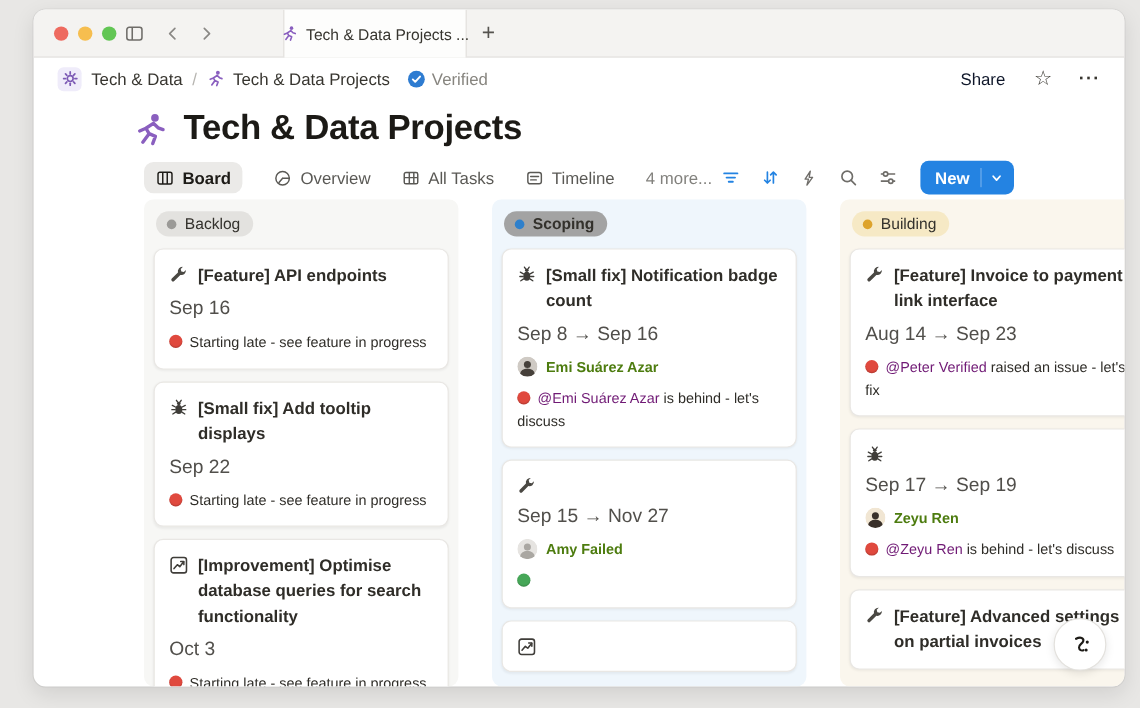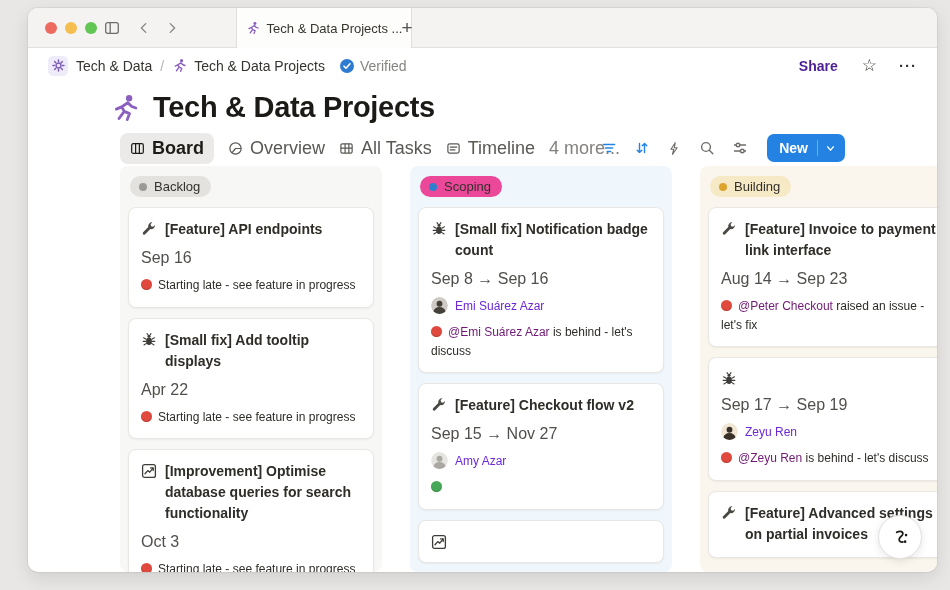--- a/index.html
+++ b/index.html
@@ -10,46 +10,46 @@
             border-radius:10px; overflow:hidden;
             box-shadow:0 0 0 1px rgba(0,0,0,.05), 0 6px 18px rgba(0,0,0,.10); }
 
   
   .chrome { position:absolute; top:0; left:0; right:0; height:40px; background:#f4f3f1; border-bottom:1px solid #e3e1de; }
   .lights { position:absolute; left:17px; top:14px; display:flex; gap:8px; }
   .light { width:12px; height:12px; border-radius:50%; }
   .chrome-btn { position:absolute; top:12px; width:16px; height:16px; display:flex; align-items:center; justify-content:center; color:#6f6d69; }
   .sidebar-toggle { left:76px; }
   .nav-back { left:108px; } .nav-fwd { left:136px; }
-  .tab { position:absolute; left:208px; top:0; width:176px; height:40px; background:#fdfdfc;
+  .tab { position:absolute; left:208px; top:0; width:153px; height:40px; background:#fdfdfc;
          border-left:1px solid #e0dedb; border-right:1px solid #e0dedb;
          display:flex; align-items:center; justify-content:center; gap:7px; font-size:13px; color:#37352f; }
   .tab-title { white-space:nowrap; }
   .newtab { position:absolute; left:366px; top:7px; width:26px; height:26px; display:flex; align-items:center; justify-content:center;
             font-size:19px; color:#55534f; }
 
   
   .breadcrumb { position:absolute; top:40px; left:0; right:0; height:35px; display:flex; align-items:center; padding:0 20px; font-size:14px; }
   .chip { width:20px; height:20px; border-radius:5px; background:#efecfa; display:flex; align-items:center; justify-content:center; margin-right:8px; }
   .bc-ws, .bc-page { color:#37352f; }
   .bc-sep { color:#b7b5b1; margin:0 8px; }
   .bc-runner { margin-right:7px; display:flex; }
   .verified { display:flex; align-items:center; gap:5px; margin-left:14px; color:#87857f; }
   .bc-spacer { flex:1; }
-  .share { color:#4c1d95; margin-right:24px;font-weight:bold; }
+  .share { color:#0f172a; margin-right:24px; }
   .star { font-size:17px; color:#37352f; margin-right:22px; line-height:1; }
   .more-dots { color:#37352f; font-size:15px; letter-spacing:1px; font-weight:bold; }
 
   
   .title-row { position:absolute; top:83px; left:82px; display:flex; align-items:center; gap:13px; }
   .title-row h1 { font-size:29px; font-weight:700; color:#1c1a16; letter-spacing:-.3px; }
 
   
   .viewbar { position:absolute; top:122px; left:92px; right:0; height:36px; display:flex; align-items:center; }
-  .vtabs { display:flex; align-items:center; gap:14px; font-size:18px; color:#5a5955; }
+  .vtabs { display:flex; align-items:center; gap:26px; font-size:14px; color:#5a5955; }
   .vtab { display:flex; align-items:center; gap:7px; }
   .vtab.active { background:#ebeae8; border-radius:8px; padding:5px 10px; font-weight:700; color:#1d1b17; }
   .vtab-more { color:#82817d; }
   .tools { position:absolute; right:92px; display:flex; align-items:center; gap:17px; }
   .tool { display:flex; align-items:center; }
   .new-btn { display:flex; align-items:center; background:#2483e2; border-radius:7px; height:28px; color:#fff;
              font-size:14px; font-weight:700; overflow:hidden; margin-left:2px; }
   .new-label { padding:0 9px 0 12px; }
   .new-split { width:1px; height:16px; background:rgba(255,255,255,.35); }
   .new-chev { padding:0 8px 0 6px; display:flex; }
@@ -57,21 +57,21 @@
   
   .board { position:absolute; top:158px; left:92px; bottom:0; display:flex; gap:28px; overflow:hidden; }
   .column { width:262px; flex:none; border-radius:8px; padding:8px; min-height:100%; }
   .pill { display:inline-flex; align-items:center; gap:7px; padding:3px 11px 3px 9px; border-radius:20px; font-size:13px; color:#33312c; margin:2px 0 10px 2px; }
   .pill-dot { width:8px; height:8px; border-radius:50%; flex:none; }
   .cards { display:flex; flex-direction:column; gap:10px; }
   .card { background:#fff; border:1px solid #e9e7e4; border-radius:8px; padding:11px 12px 12px; box-shadow:0 1px 2px rgba(15,15,15,.05); }
   .card-title-row { display:flex; gap:8px; font-size:14px; font-weight:600; color:#2f2d28; line-height:1.5; }
   .card-icon { width:16px; flex:none; padding-top:2px; }
   .card-dates { margin-top:9px; font-size:16px; color:#514f4b; }
-  .card-person { margin-top:9px; display:flex; align-items:center; gap:7px; font-size:12px; color:#6d28d9; }
+  .card-person { margin-top:9px; display:flex; align-items:center; gap:7px; font-size:12px; color:#4d7c0f;font-weight:bold; }
   .avatar { width:17px; height:17px; border-radius:50%; overflow:hidden; flex:none; }
   .card-status { margin-top:9px; font-size:12px; line-height:1.55; color:#2f2d28; }
   .dot { display:inline-block; width:11px; height:11px; border-radius:50%; margin-right:6px; vertical-align:-1px;
          box-shadow:inset 0 -1px 1px rgba(0,0,0,.18); }
   .mention { color:#701a75; }
 
   
   .ai-btn { position:absolute; left:850px; top:507px; width:44px; height:44px; border-radius:50%; background:#fff;
             border:1px solid #e3e1dd; box-shadow:0 2px 8px rgba(0,0,0,.10); display:flex; align-items:center; justify-content:center; }
 
@@ -279,21 +279,21 @@
                     <line x1="11.1" y1="9.4" x2="13.8" y2="9.4"></line>
                     <line x1="5.4" y1="11.4" x2="3" y2="13"></line>
                     <line x1="10.6" y1="11.4" x2="13" y2="13"></line>
                     <line x1="7" y1="3" x2="6" y2="1.6"></line>
                     <line x1="9" y1="3" x2="10" y2="1.6"></line>
                   </g>
                 </svg>
               </span>
       <span class="card-title">[Small fix] Add tooltip displays</span>
     </div>
-    <div class="card-dates">Apr 22</div>
+    <div class="card-dates">Sep 22</div>
 
     <div class="card-status">
       <span class="dot" style="background: rgb(224, 73, 62);"></span><span class="status-text">Starting late - see feature in progress</span>
     </div>
   </div>
 
   <div class="card">
     <div class="card-title-row">
       <span class="card-icon">
                 <svg width="16" height="16" viewBox="0 0 16 16">
@@ -307,21 +307,21 @@
     <div class="card-dates">Oct 3</div>
 
     <div class="card-status">
       <span class="dot" style="background: rgb(224, 73, 62);"></span><span class="status-text">Starting late - see feature in progress</span>
     </div>
   </div>
 </div>
   </div>
 
   <div class="column" style="background: rgb(239, 246, 252);">
-    <span class="pill" style="background: #ec4899;">
+    <span class="pill" style="background: #a3a3a3; font-weight: bold;">
       <span class="pill-dot" style="background: rgb(46, 128, 204);"></span>
       <span class="pill-label">Scoping</span>
     </span>
     <div class="cards">
   <div class="card">
     <div class="card-title-row">
       <span class="card-icon">
                 <svg width="16" height="16" viewBox="0 0 16 16">
                   <ellipse cx="8" cy="9.2" rx="2.9" ry="3.8" fill="#3f3d39"></ellipse>
                   <circle cx="8" cy="4.2" r="1.5" fill="#3f3d39"></circle>
@@ -355,32 +355,31 @@
     </div>
   </div>
 
   <div class="card">
     <div class="card-title-row">
       <span class="card-icon">
                 <svg width="16" height="16" viewBox="0 0 16 16">
                   <path d="M13.9 4.1a3.7 3.7 0 0 1-4.6 4L4.2 13.2a1.45 1.45 0 0 1-2.05-2.05L7.3 6a3.7 3.7 0 0 1 4-4.6L9.6 3.1l.5 2.1 2.1.5z" fill="#4a4843"></path>
                 </svg>
               </span>
-      <span class="card-title">[Feature] Checkout flow v2</span>
     </div>
     <div class="card-dates">Sep 15 → Nov 27</div>
     <div class="card-person">
       <span class="avatar">
                 <svg width="17" height="17" viewBox="0 0 18 18">
                   <circle cx="9" cy="9" r="9" fill="#e6e4e1"></circle>
                   <circle cx="9" cy="7.2" r="3.1" fill="#aaa7a2"></circle>
                   <path d="M2.6 15.6a6.4 5 0 0 1 12.8 0V18H2.6z" fill="#aaa7a2"></path>
                 </svg>
               </span>
-      <span class="person-name">Amy Azar</span>
+      <span class="person-name">Amy Failed</span>
     </div>
     <div class="card-status">
       <span class="dot" style="background: rgb(70, 167, 88);"></span>
     </div>
   </div>
 
   <div class="card">
     <div class="card-title-row">
       <span class="card-icon">
                 <svg width="16" height="16" viewBox="0 0 16 16">
@@ -405,21 +404,21 @@
     <div class="card-title-row">
       <span class="card-icon">
                 <svg width="16" height="16" viewBox="0 0 16 16">
                   <path d="M13.9 4.1a3.7 3.7 0 0 1-4.6 4L4.2 13.2a1.45 1.45 0 0 1-2.05-2.05L7.3 6a3.7 3.7 0 0 1 4-4.6L9.6 3.1l.5 2.1 2.1.5z" fill="#4a4843"></path>
                 </svg>
               </span>
       <span class="card-title">[Feature] Invoice to payment link interface</span>
     </div>
     <div class="card-dates">Aug 14 → Sep 23</div>
     <div class="card-status">
-      <span class="dot" style="background: rgb(224, 73, 62);"></span><span class="mention">@Peter Checkout</span><span class="status-text"> raised an issue - let's fix</span>
+      <span class="dot" style="background: rgb(224, 73, 62);"></span><span class="mention">@Peter Verified</span><span class="status-text"> raised an issue - let's fix</span>
     </div>
   </div>
 
   <div class="card">
     <div class="card-title-row">
       <span class="card-icon">
                 <svg width="16" height="16" viewBox="0 0 16 16">
                   <ellipse cx="8" cy="9.2" rx="2.9" ry="3.8" fill="#3f3d39"></ellipse>
                   <circle cx="8" cy="4.2" r="1.5" fill="#3f3d39"></circle>
                   <g stroke="#3f3d39" stroke-width="1.1" stroke-linecap="round">

